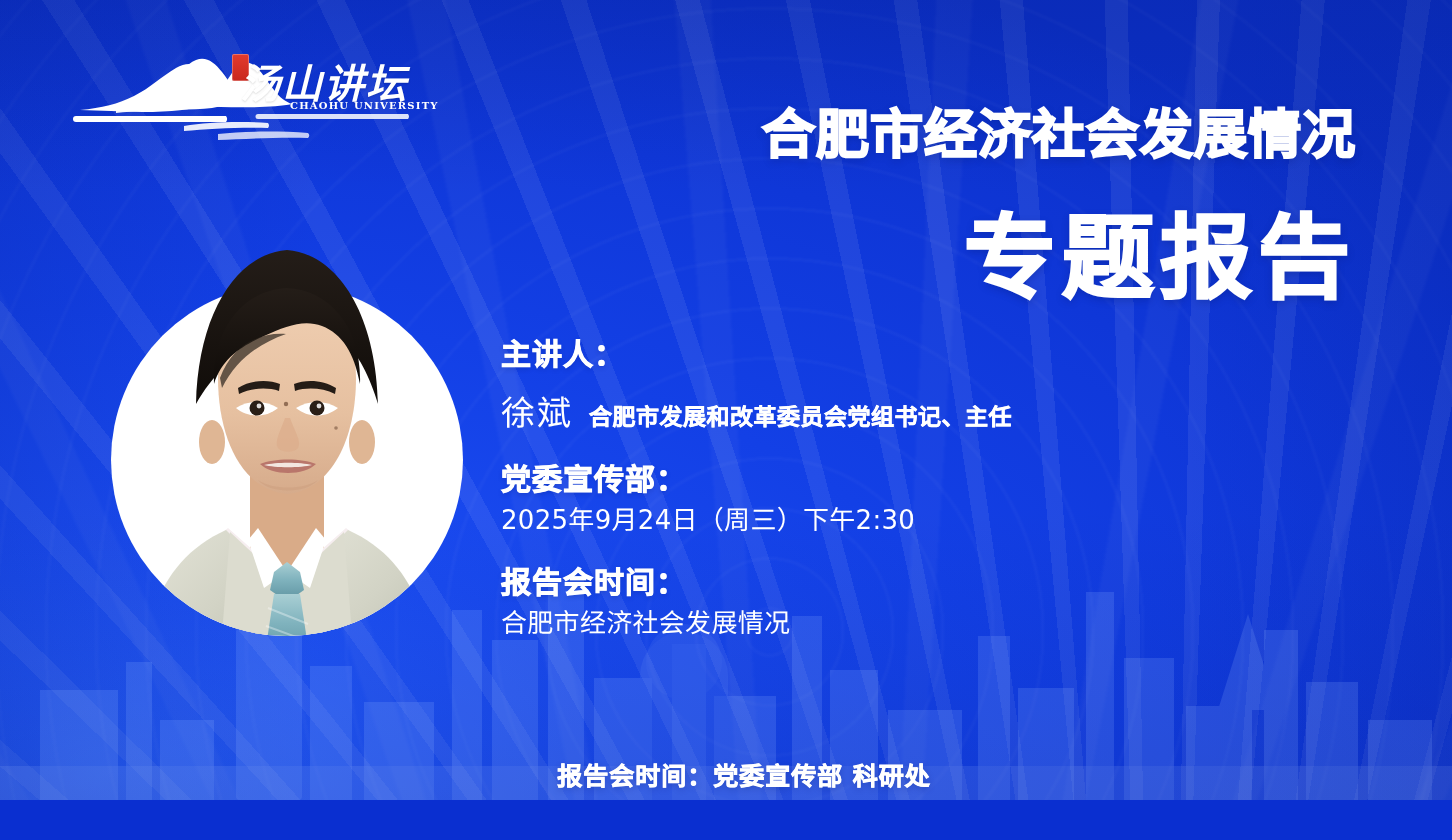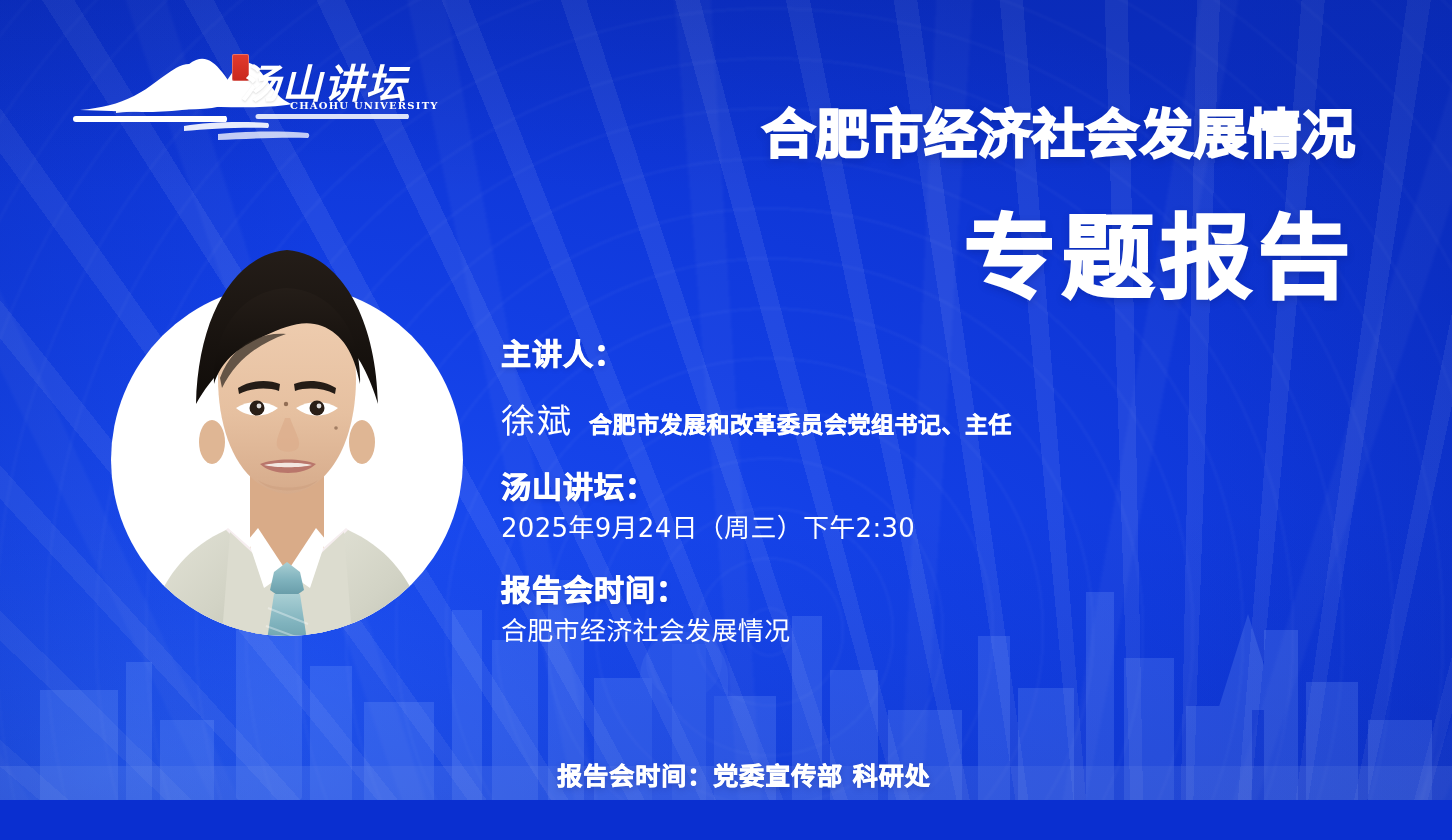--- a/index.html
+++ b/index.html
@@ -180,21 +180,21 @@
     letter-spacing: 1px;
     color: #ffffff;
     line-height: 1.25;
     -webkit-text-stroke: 0.9px #ffffff;
     text-shadow: 0 2px 5px rgba(3,20,96,.24);
   }
   .speaker-row {
     display: flex;
     align-items: baseline;
     gap: 16px;
-    margin-top: 20px;
+    margin-top: 12px;
   }
   .speaker-name {
     font-family: "DejaVu Sans", "Liberation Sans", sans-serif;
     font-size: 34px;
     font-weight: 400;
     letter-spacing: 2px;
     color: #ffffff;
     white-space: nowrap;
   }
   .speaker-title {
@@ -401,21 +401,21 @@
 
   <div class="info">
 
     <div class="info-label">主讲人：</div>
 
     <div class="speaker-row">
       <span class="speaker-name">徐斌</span>
       <span class="speaker-title">合肥市发展和改革委员会党组书记、主任</span>
     </div>
 
-    <div class="info-label gap-a">汤山讲坛：</div>
+    <div class="info-label gap-a">党委宣传部：</div>
     <div class="info-value gap-b">2025年9月24日（周三）下午2:30</div>
 
     <div class="info-label gap-a">报告会时间：</div>
     <div class="info-value gap-b">合肥市经济社会发展情况</div>
 
   </div>
 
   <div class="footer">
     <span class="footer-text">报告会时间：党委宣传部  科研处</span>
   </div>

